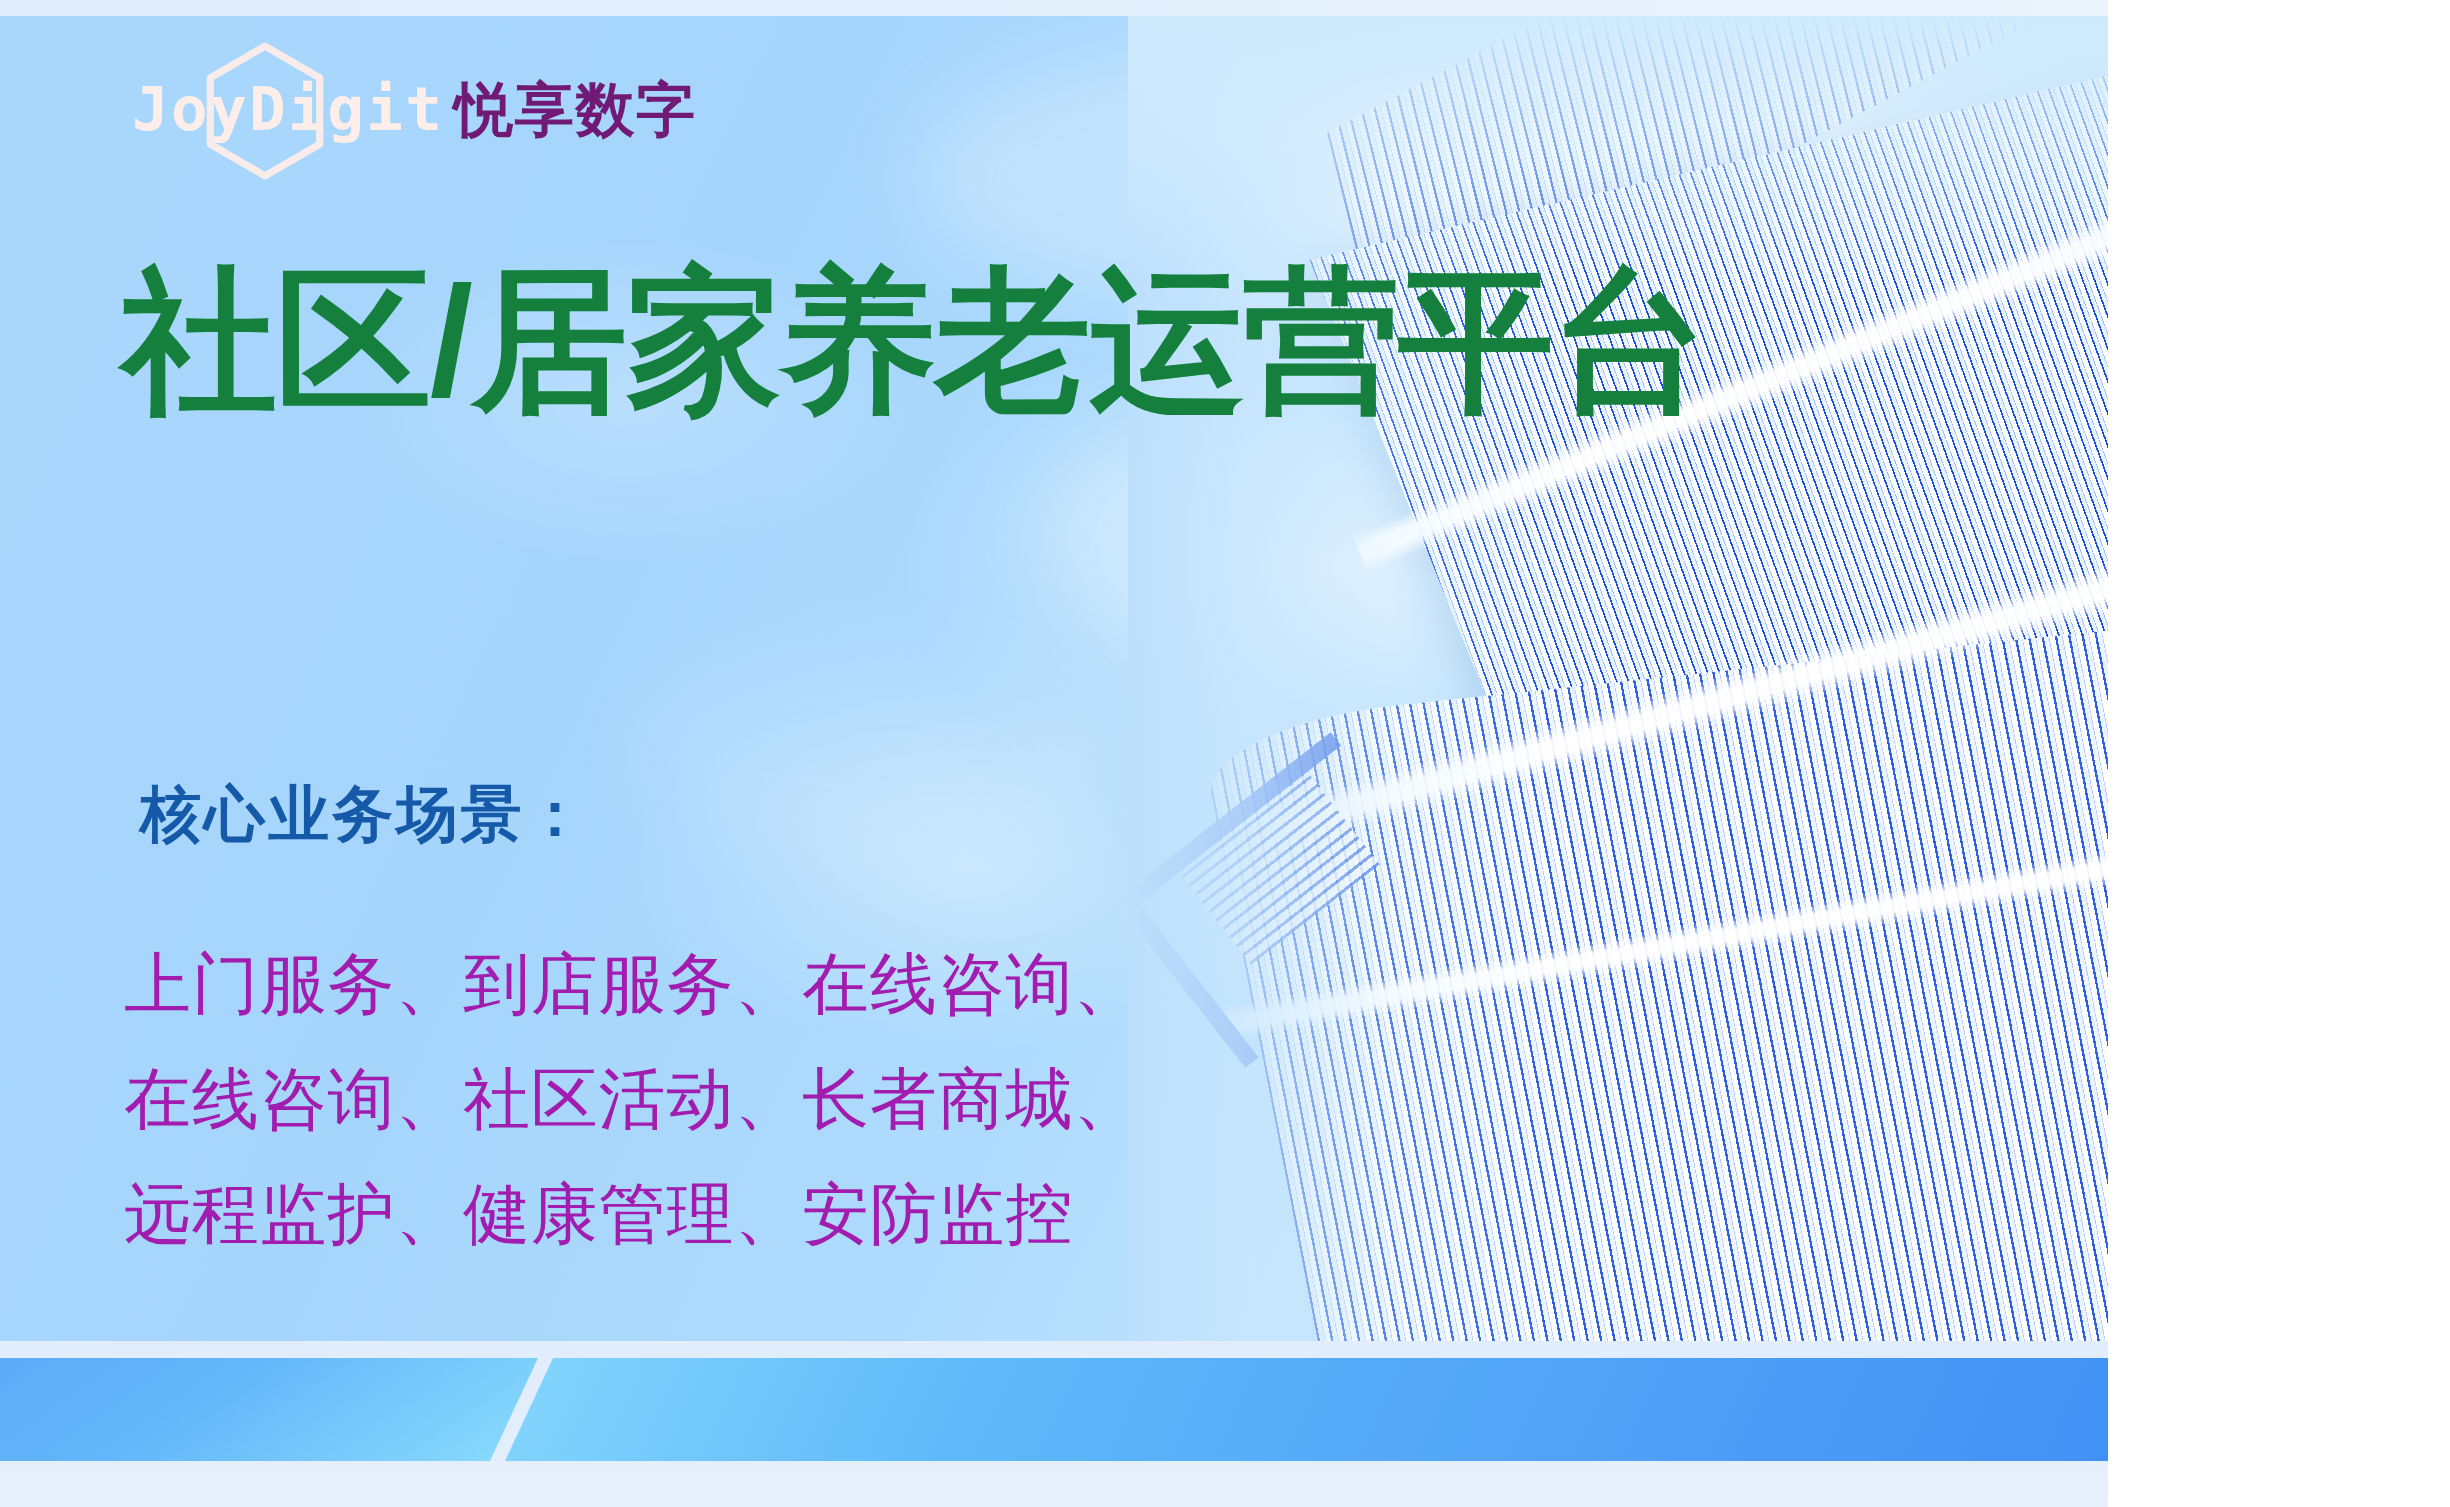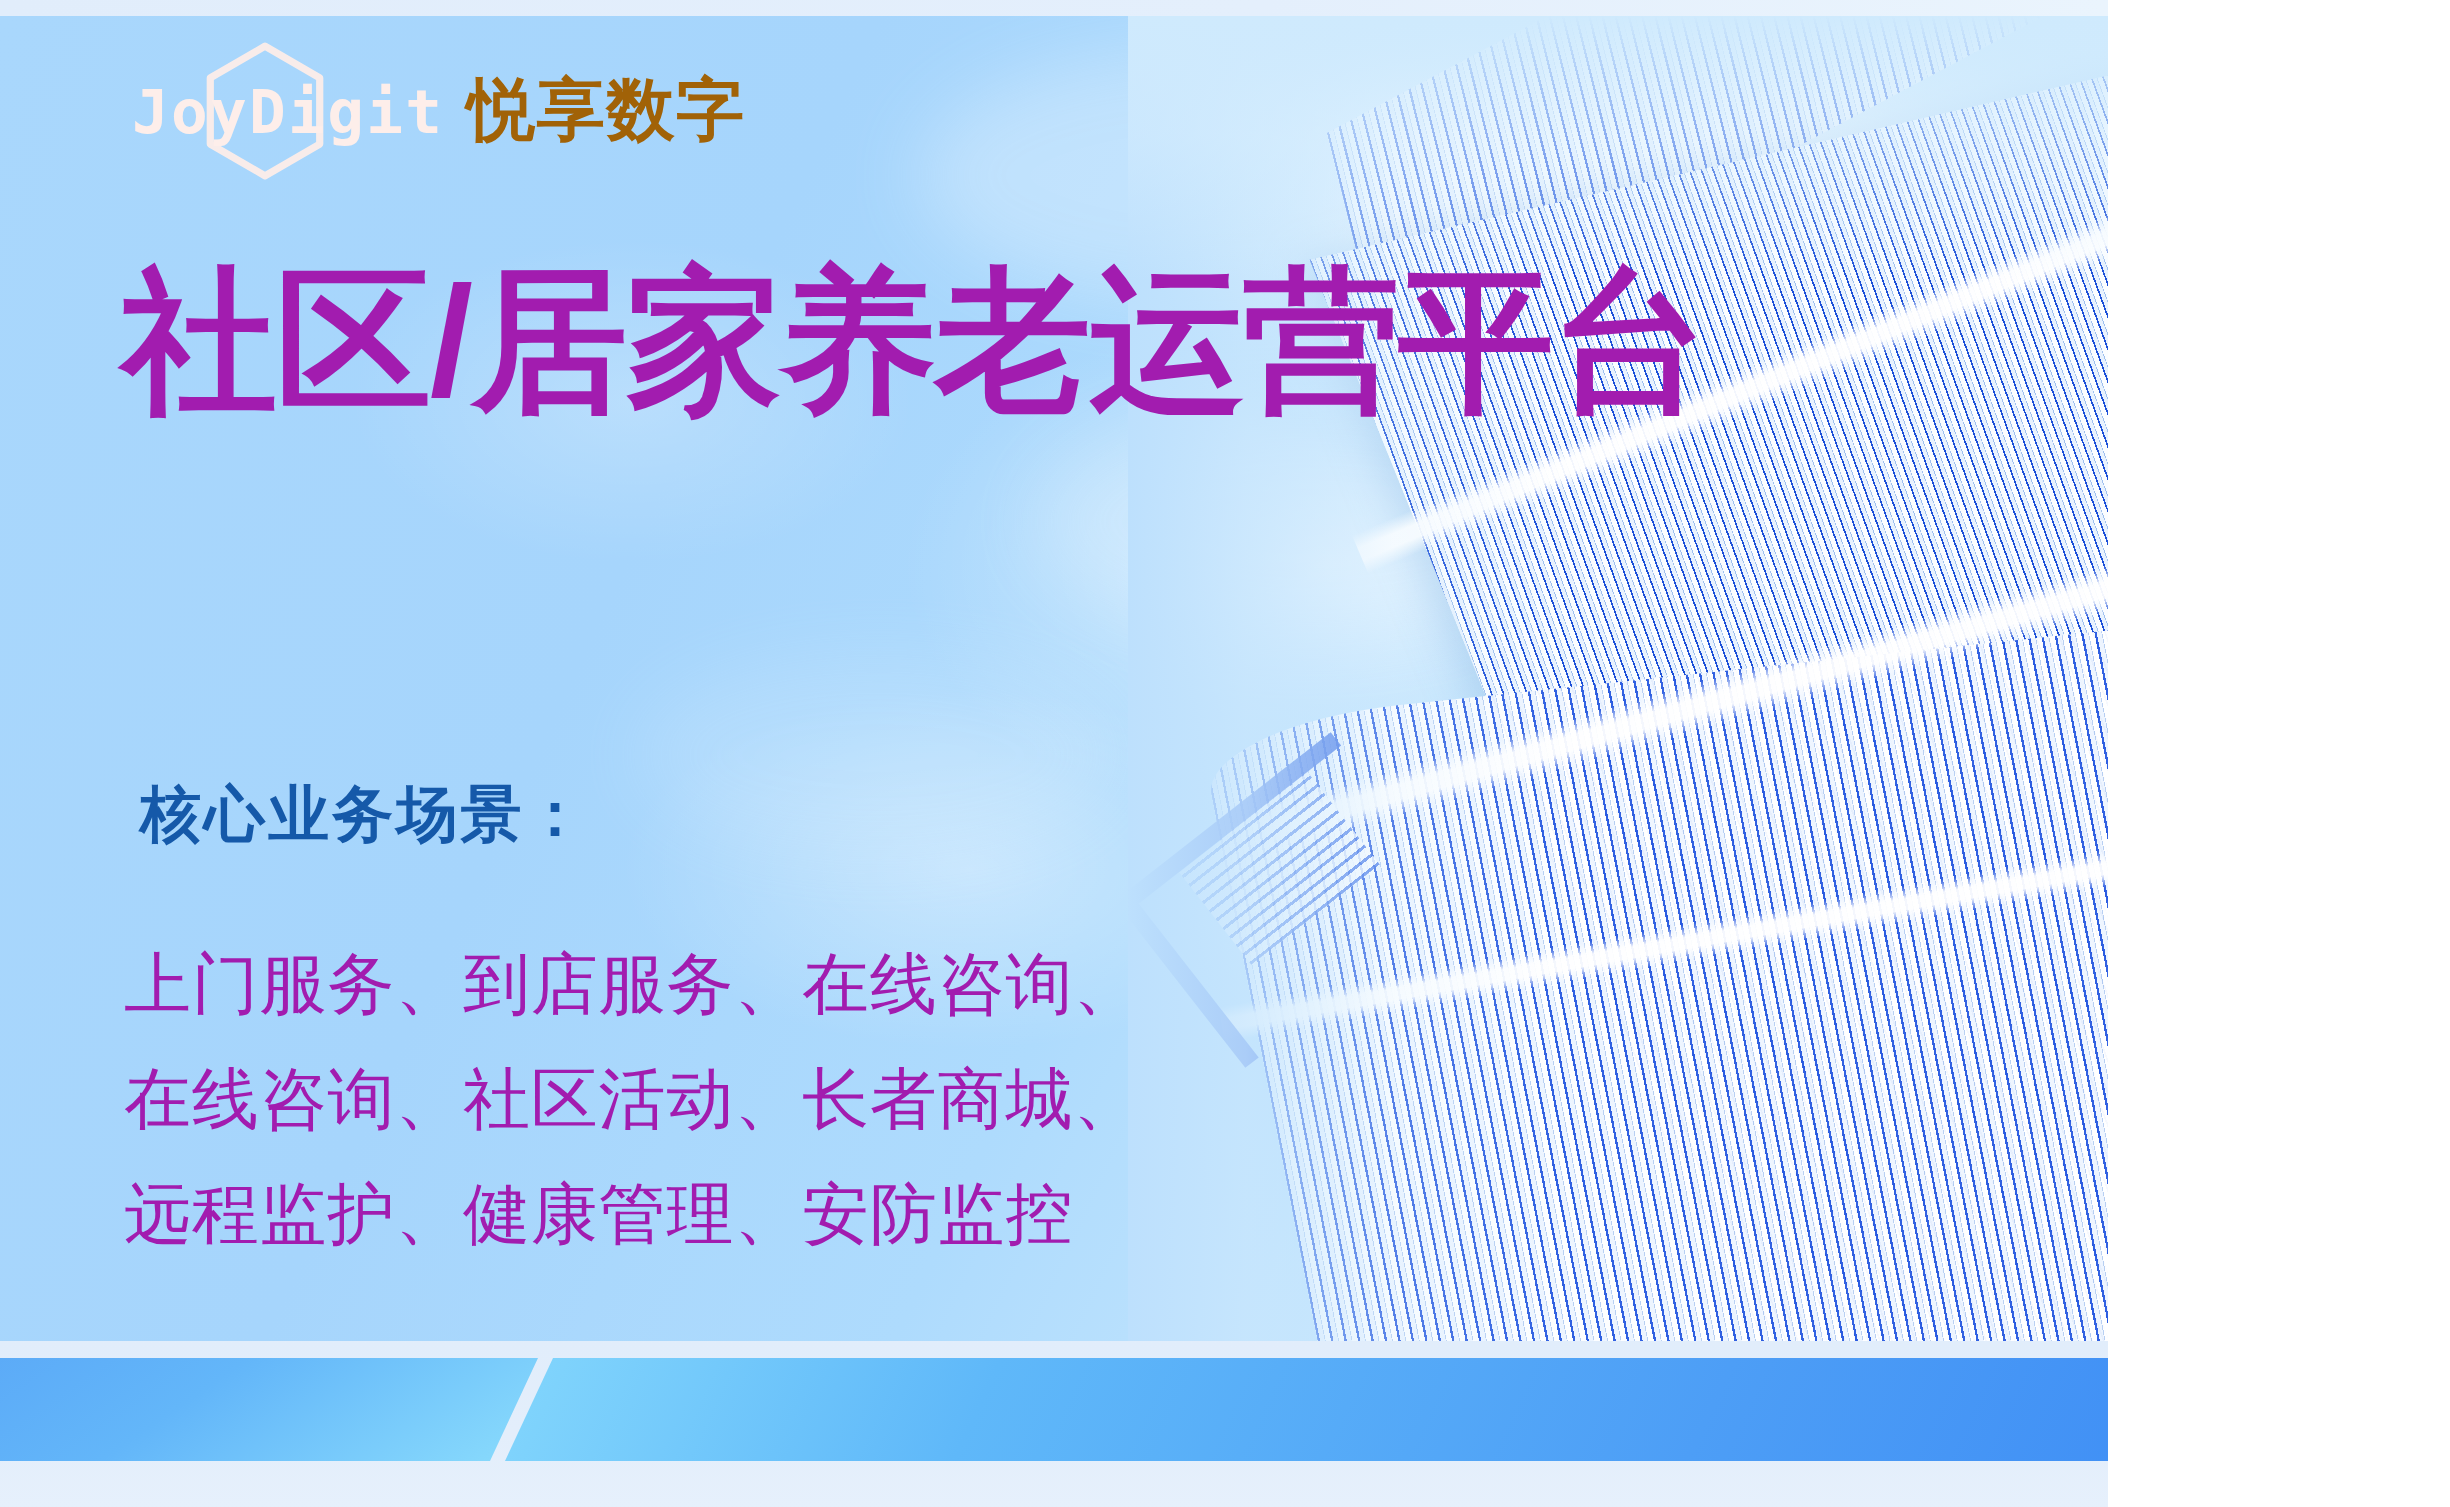--- a/index.html
+++ b/index.html
@@ -203,36 +203,36 @@
     white-space: nowrap;
   }
   .logo-en {
     font-size: 61px;
     font-weight: 700;
     letter-spacing: 2.3px;
     color: #fdeeea;
     font-family: "DejaVu Sans Mono", "Liberation Mono", monospace;
   }
   .logo-cn {
-    font-size: 68px;
+    font-size: 59px;
     font-weight: 700;
-    color: #a16207;
-    margin-left: 23px;
+    color: #701a75;
+    margin-left: 10px;
     letter-spacing: 1.6px;
   }
 
   
   .title {
     position: absolute;
     left: 121px;
     top: 257px;
     z-index: 12;
     font-size: 156px;
     font-weight: 700;
-    color: #a21caf;
+    color: #15803d;
     letter-spacing: -1.6px;
     line-height: 1.08;
     white-space: nowrap;
   }
 
   
   .section-heading {
     position: absolute;
     left: 140px;
     top: 774px;

